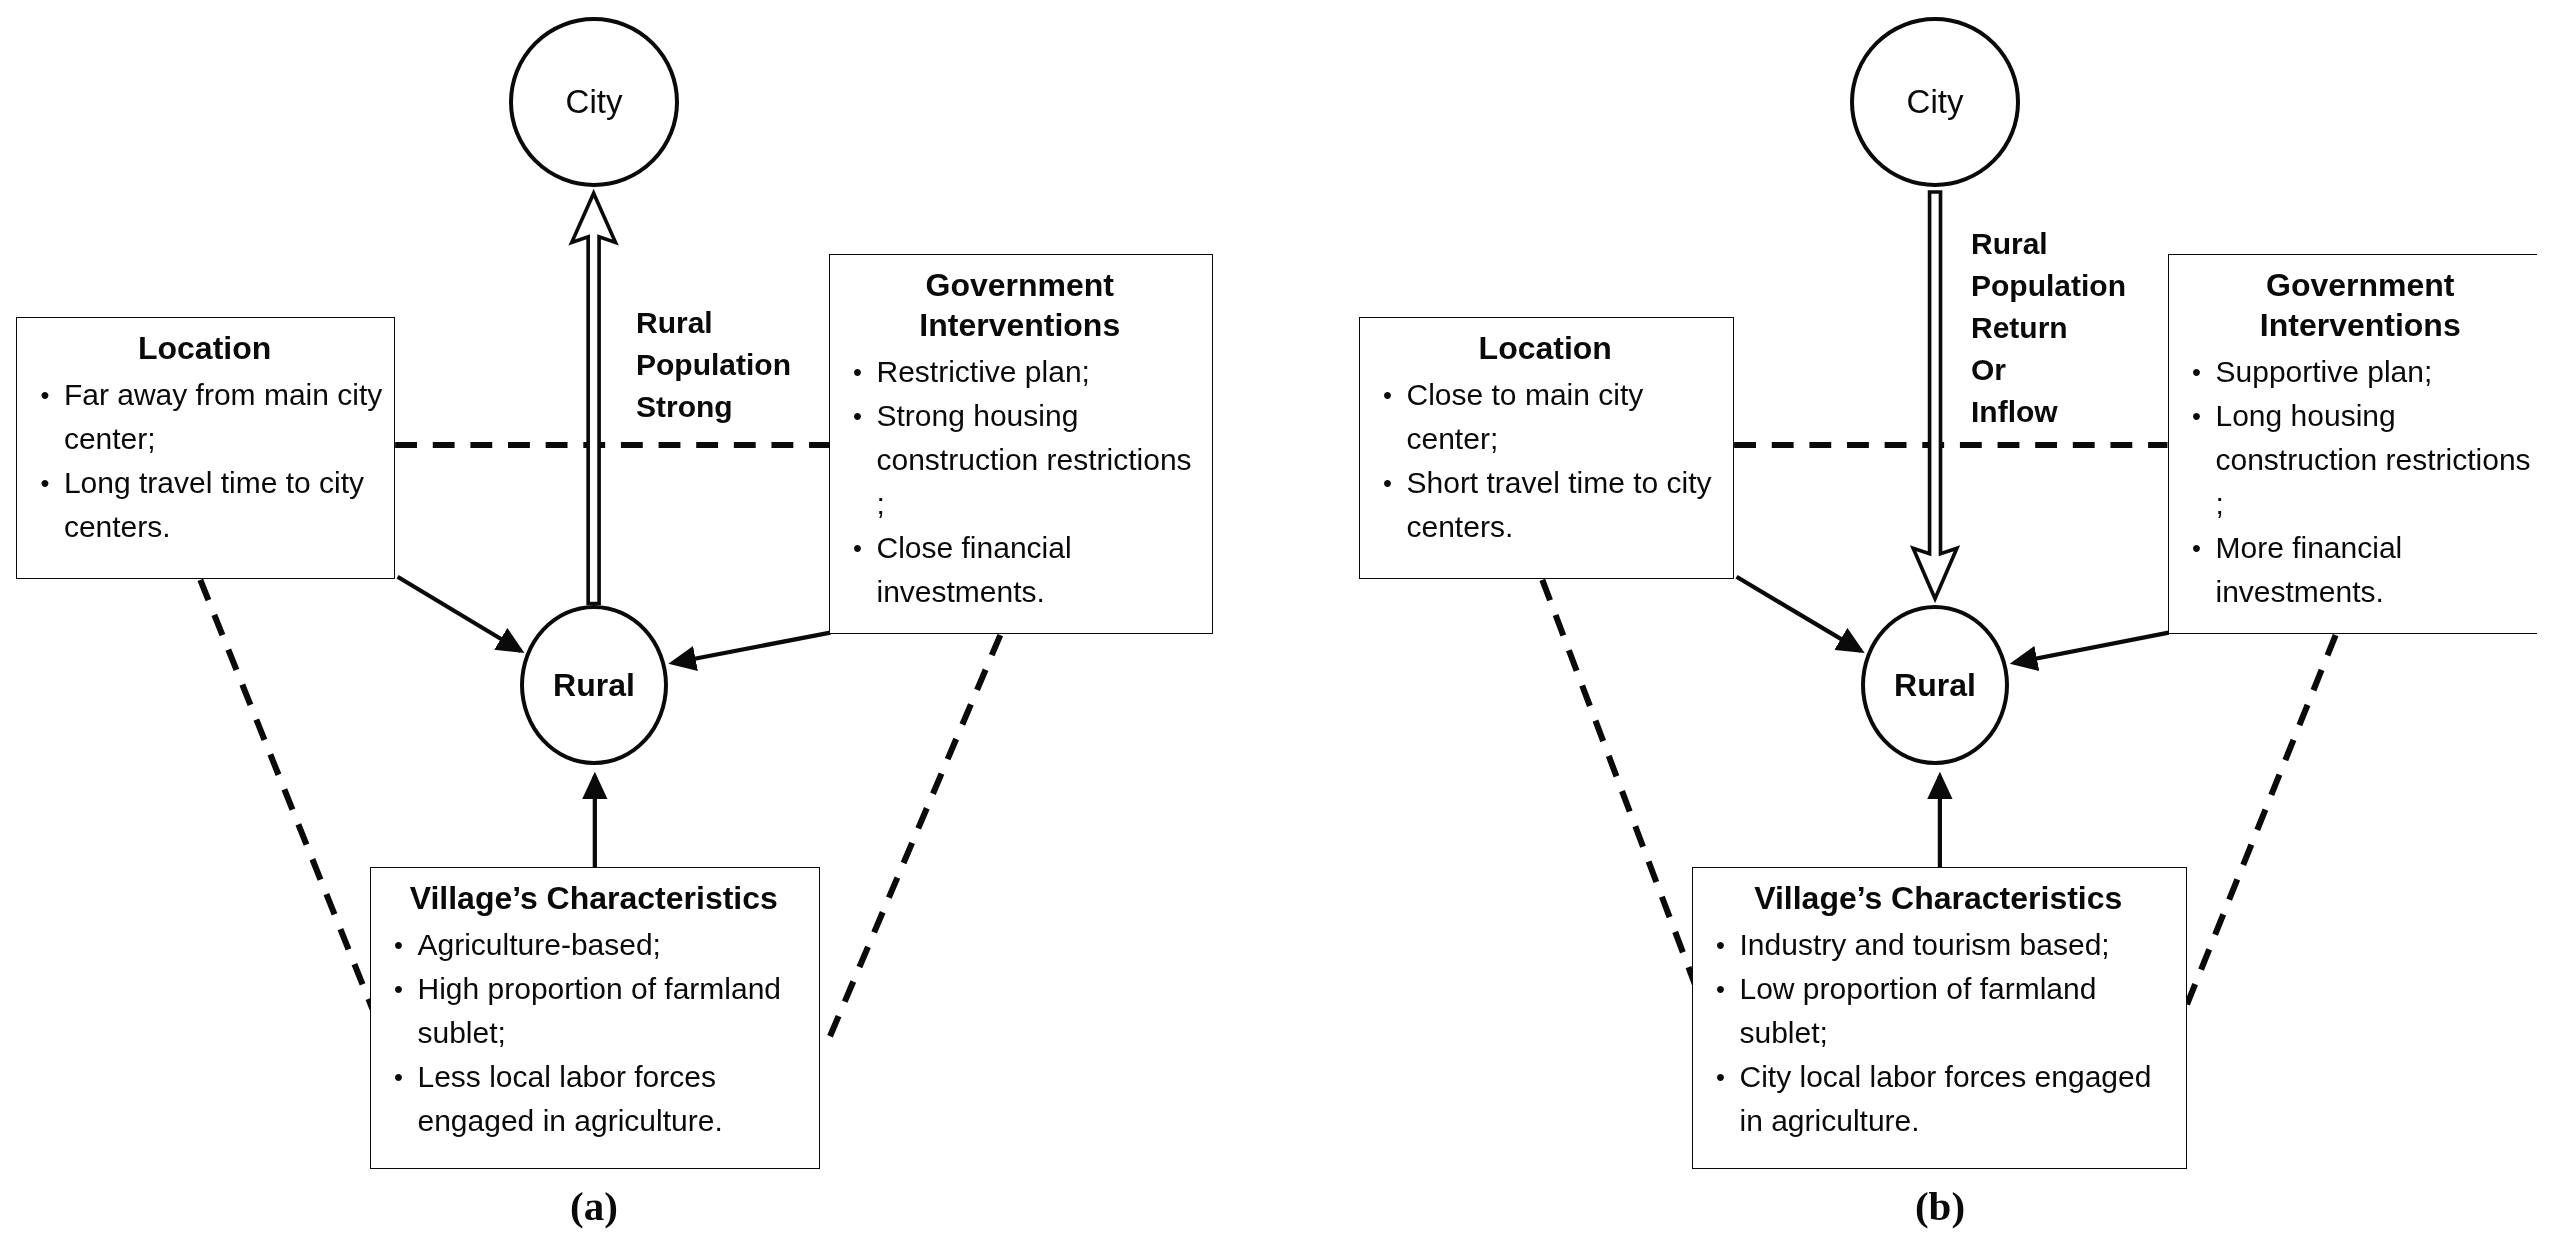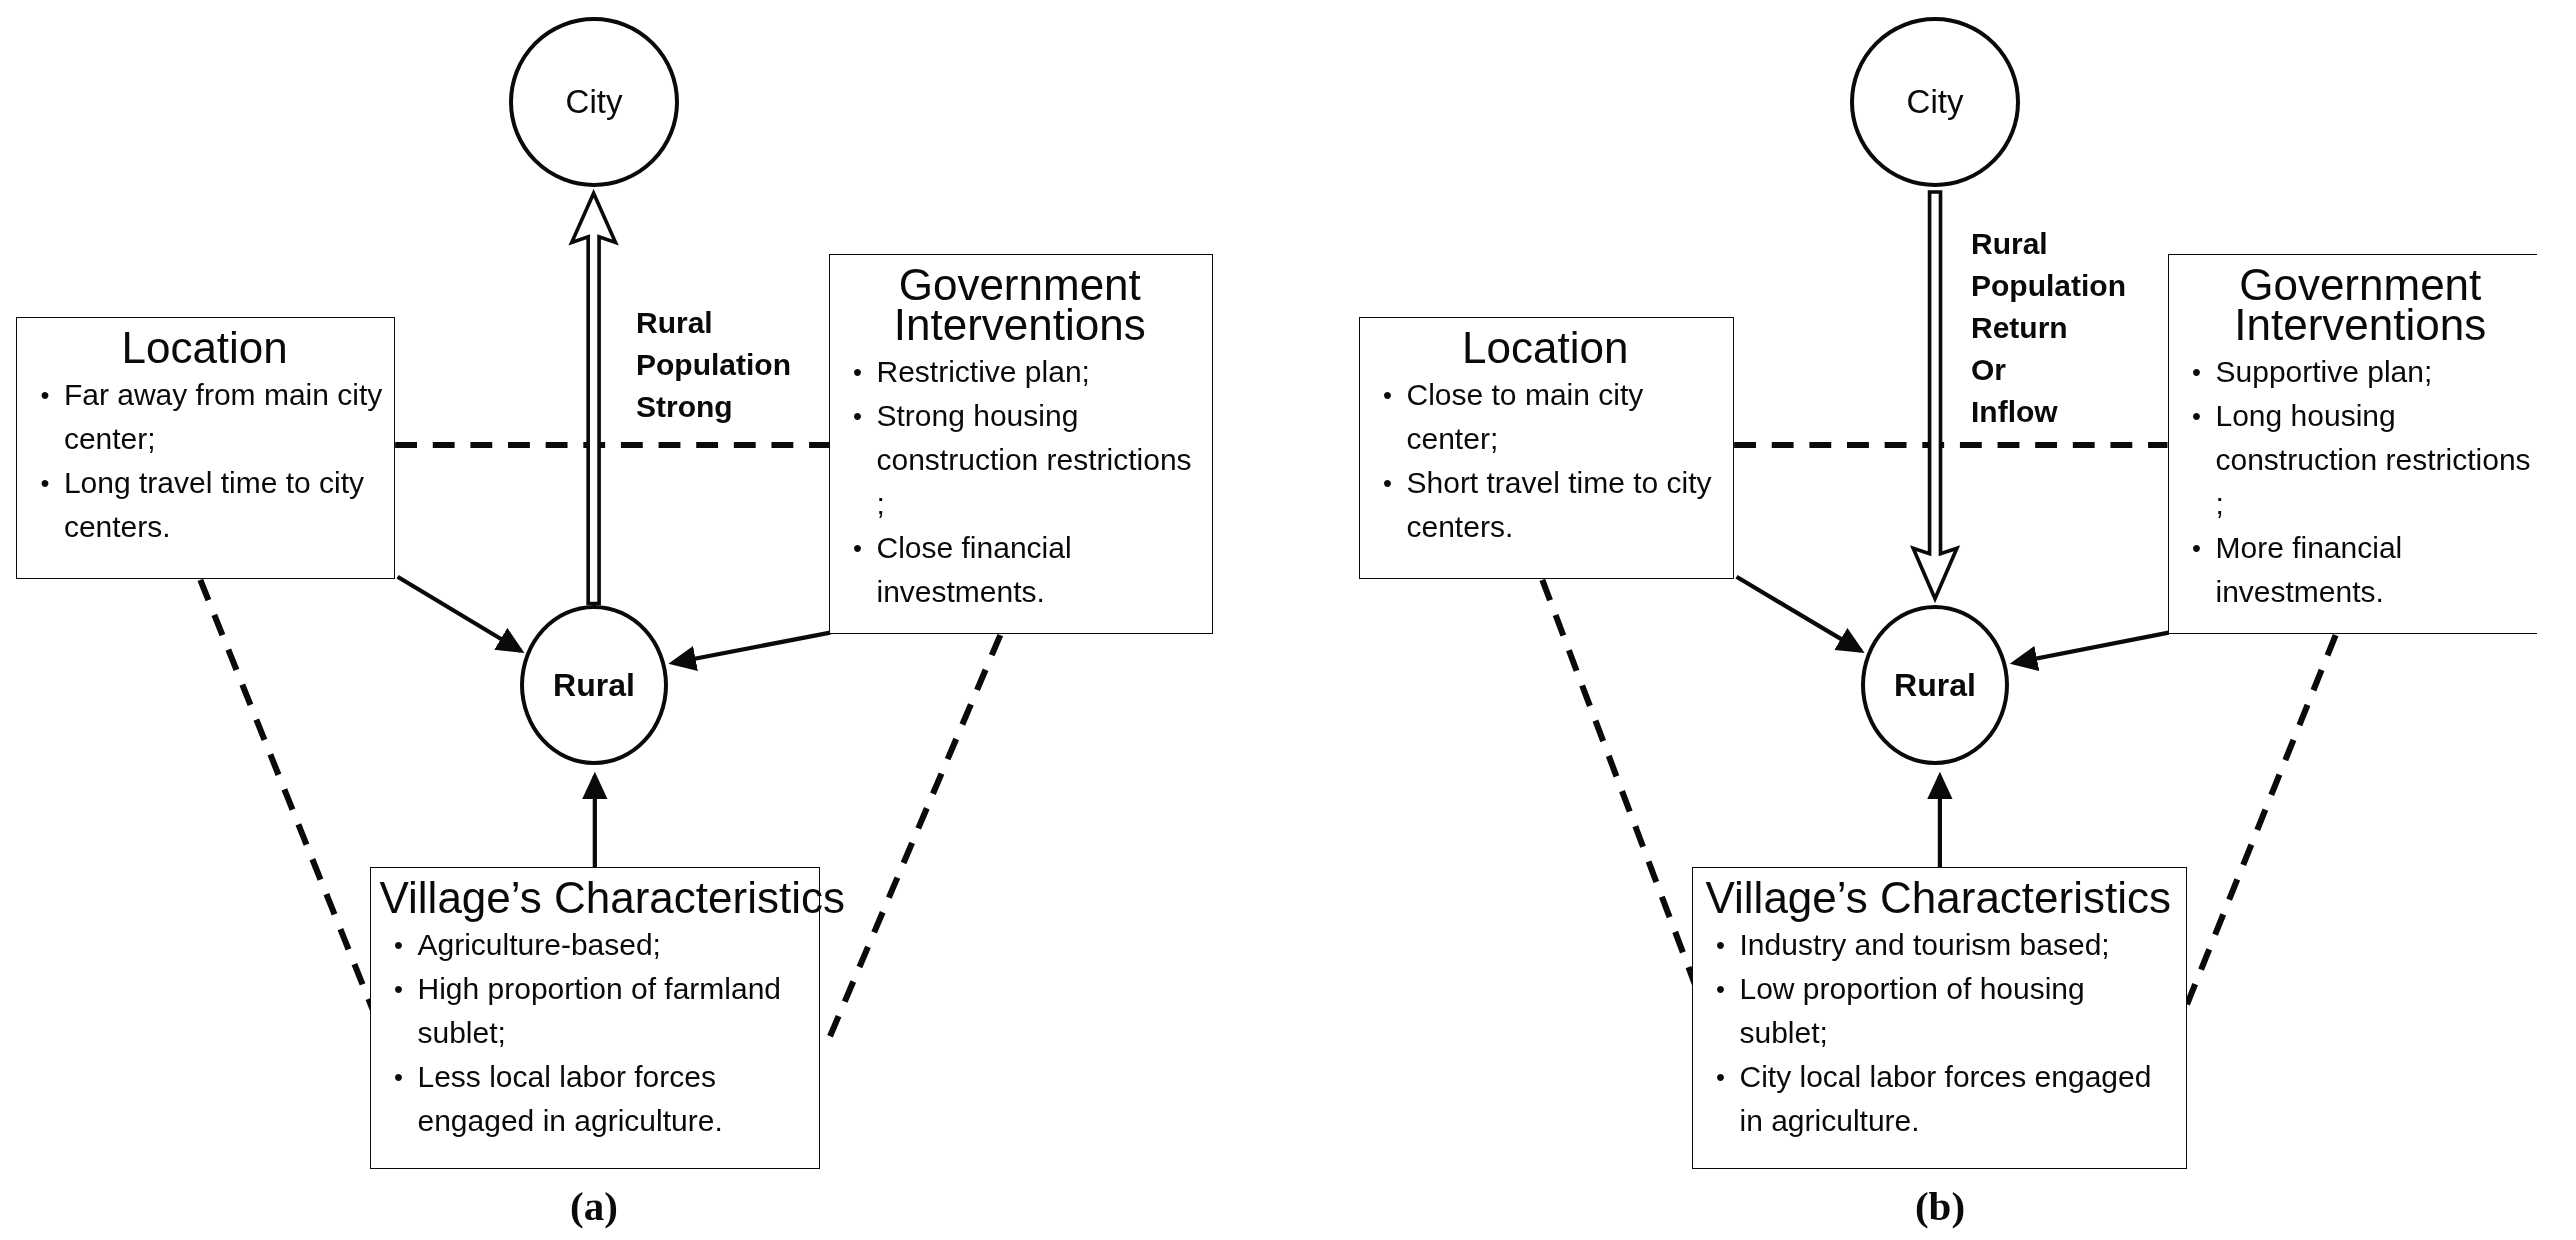--- a/index.html
+++ b/index.html
@@ -12,21 +12,21 @@
     position:absolute;border:4.2px solid #0a0a0a;border-radius:50%;background:#ffffff;
     display:flex;align-items:center;justify-content:center;
     font-size:33px;box-sizing:border-box;
   }
   .node.rural{border-width:4.9px;font-weight:bold;font-size:32px;}
   .fbox{
     position:absolute;background:#ffffff;border:1.8px solid #0a0a0a;box-sizing:border-box;
     padding:9.7px 11px 6px 8.5px;
   }
   .fbox .box-title{
-    font-weight:normal;font-size:44px;line-height:40px;text-align:center;margin-bottom:4.9px;
+    font-weight:bold;font-size:32px;line-height:40px;text-align:center;margin-bottom:4.9px;
   }
   .fbox.one-line-title .box-title{white-space:nowrap;}
   .bullets{font-size:30px;line-height:44px;}
   .bi{display:flex;align-items:flex-start;}
   .bi .dot{flex:0 0 38px;text-align:center;font-size:25.5px;line-height:44px;}
   .bi .txt{flex:1 1 auto;}
   .flow-label{
     position:absolute;font-weight:bold;font-size:30px;line-height:42px;text-align:left;
   }
   .caption{
@@ -185,21 +185,21 @@
 
   <div class="fbox one-line-title" style="left:1692px;top:867px;width:495px;height:302px;">
     <div class="box-title">Village’s Characteristics</div>
     <div class="bullets">
       <div class="bi">
         <span class="dot">•</span>
         <span class="txt">Industry and tourism based;</span>
       </div>
       <div class="bi">
         <span class="dot">•</span>
-        <span class="txt">Low proportion of housing sublet;</span>
+        <span class="txt">Low proportion of farmland sublet;</span>
       </div>
       <div class="bi">
         <span class="dot">•</span>
         <span class="txt">City local labor forces engaged in agriculture.</span>
       </div>
     </div>
   </div>
 
   <div class="caption" style="left:1860px;top:1182px;width:160px;">(b)</div>
 

